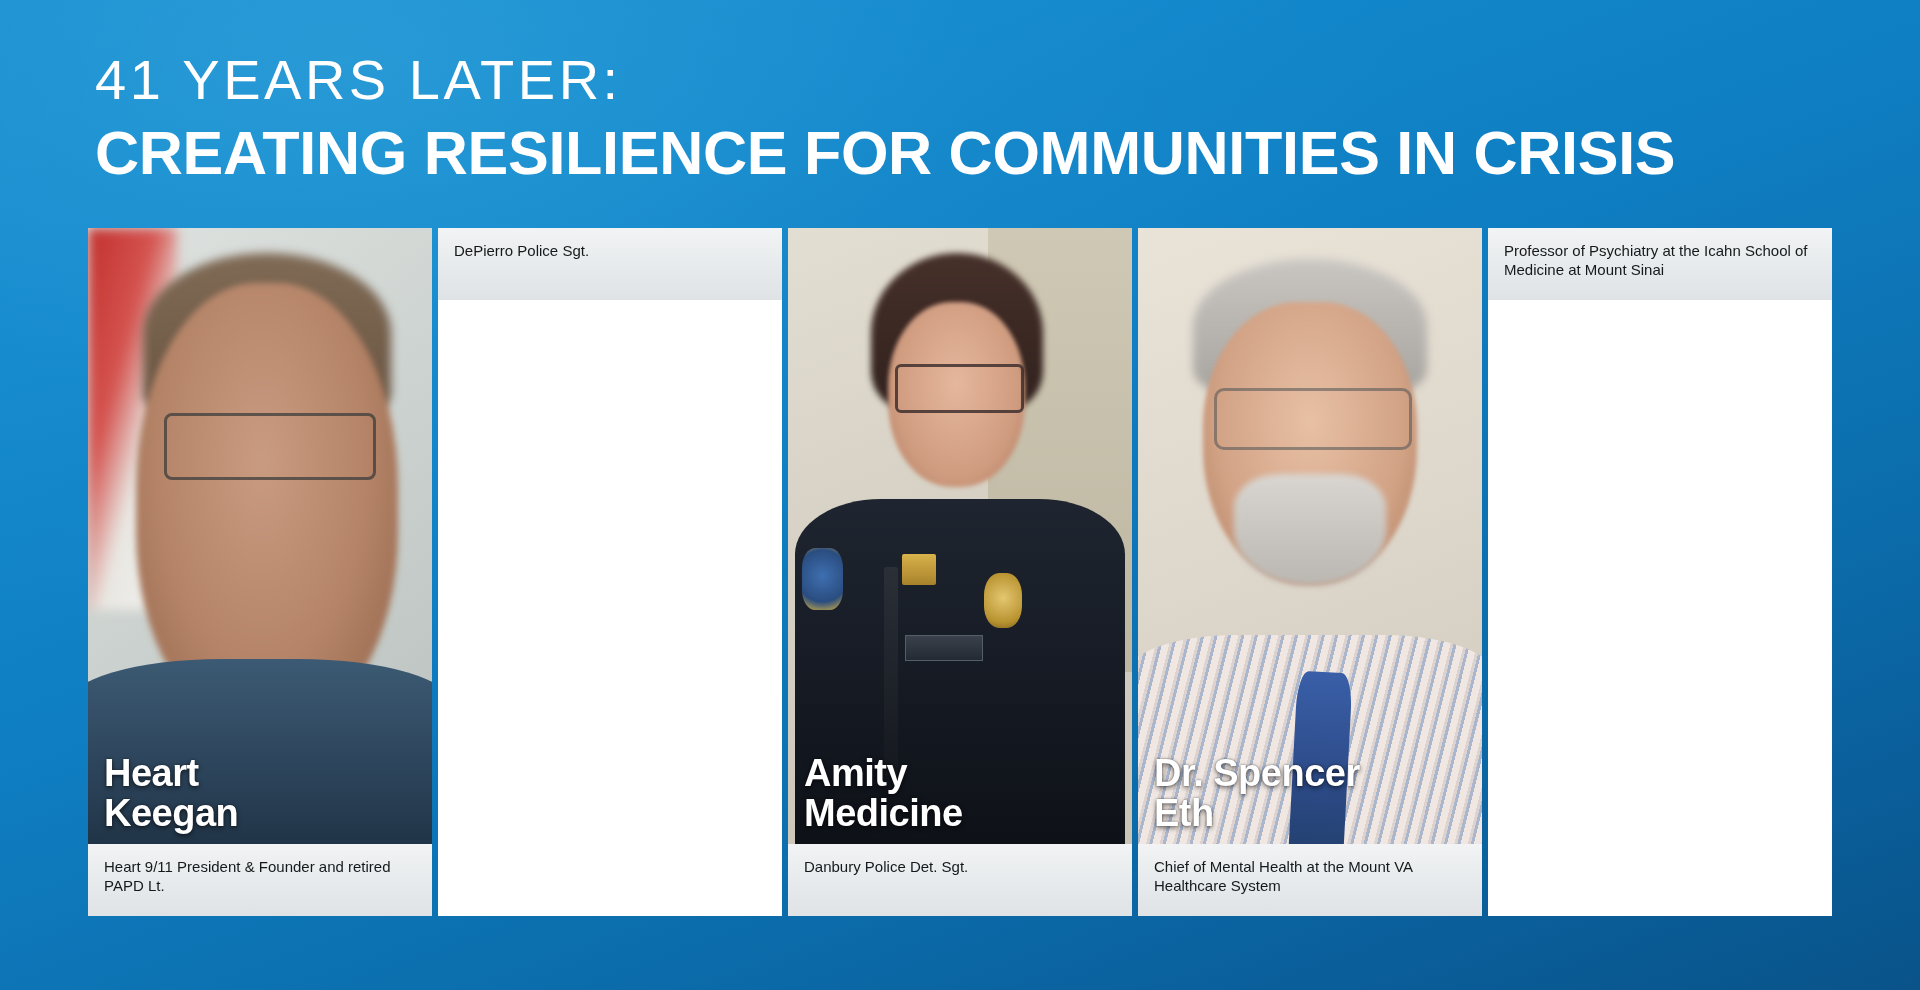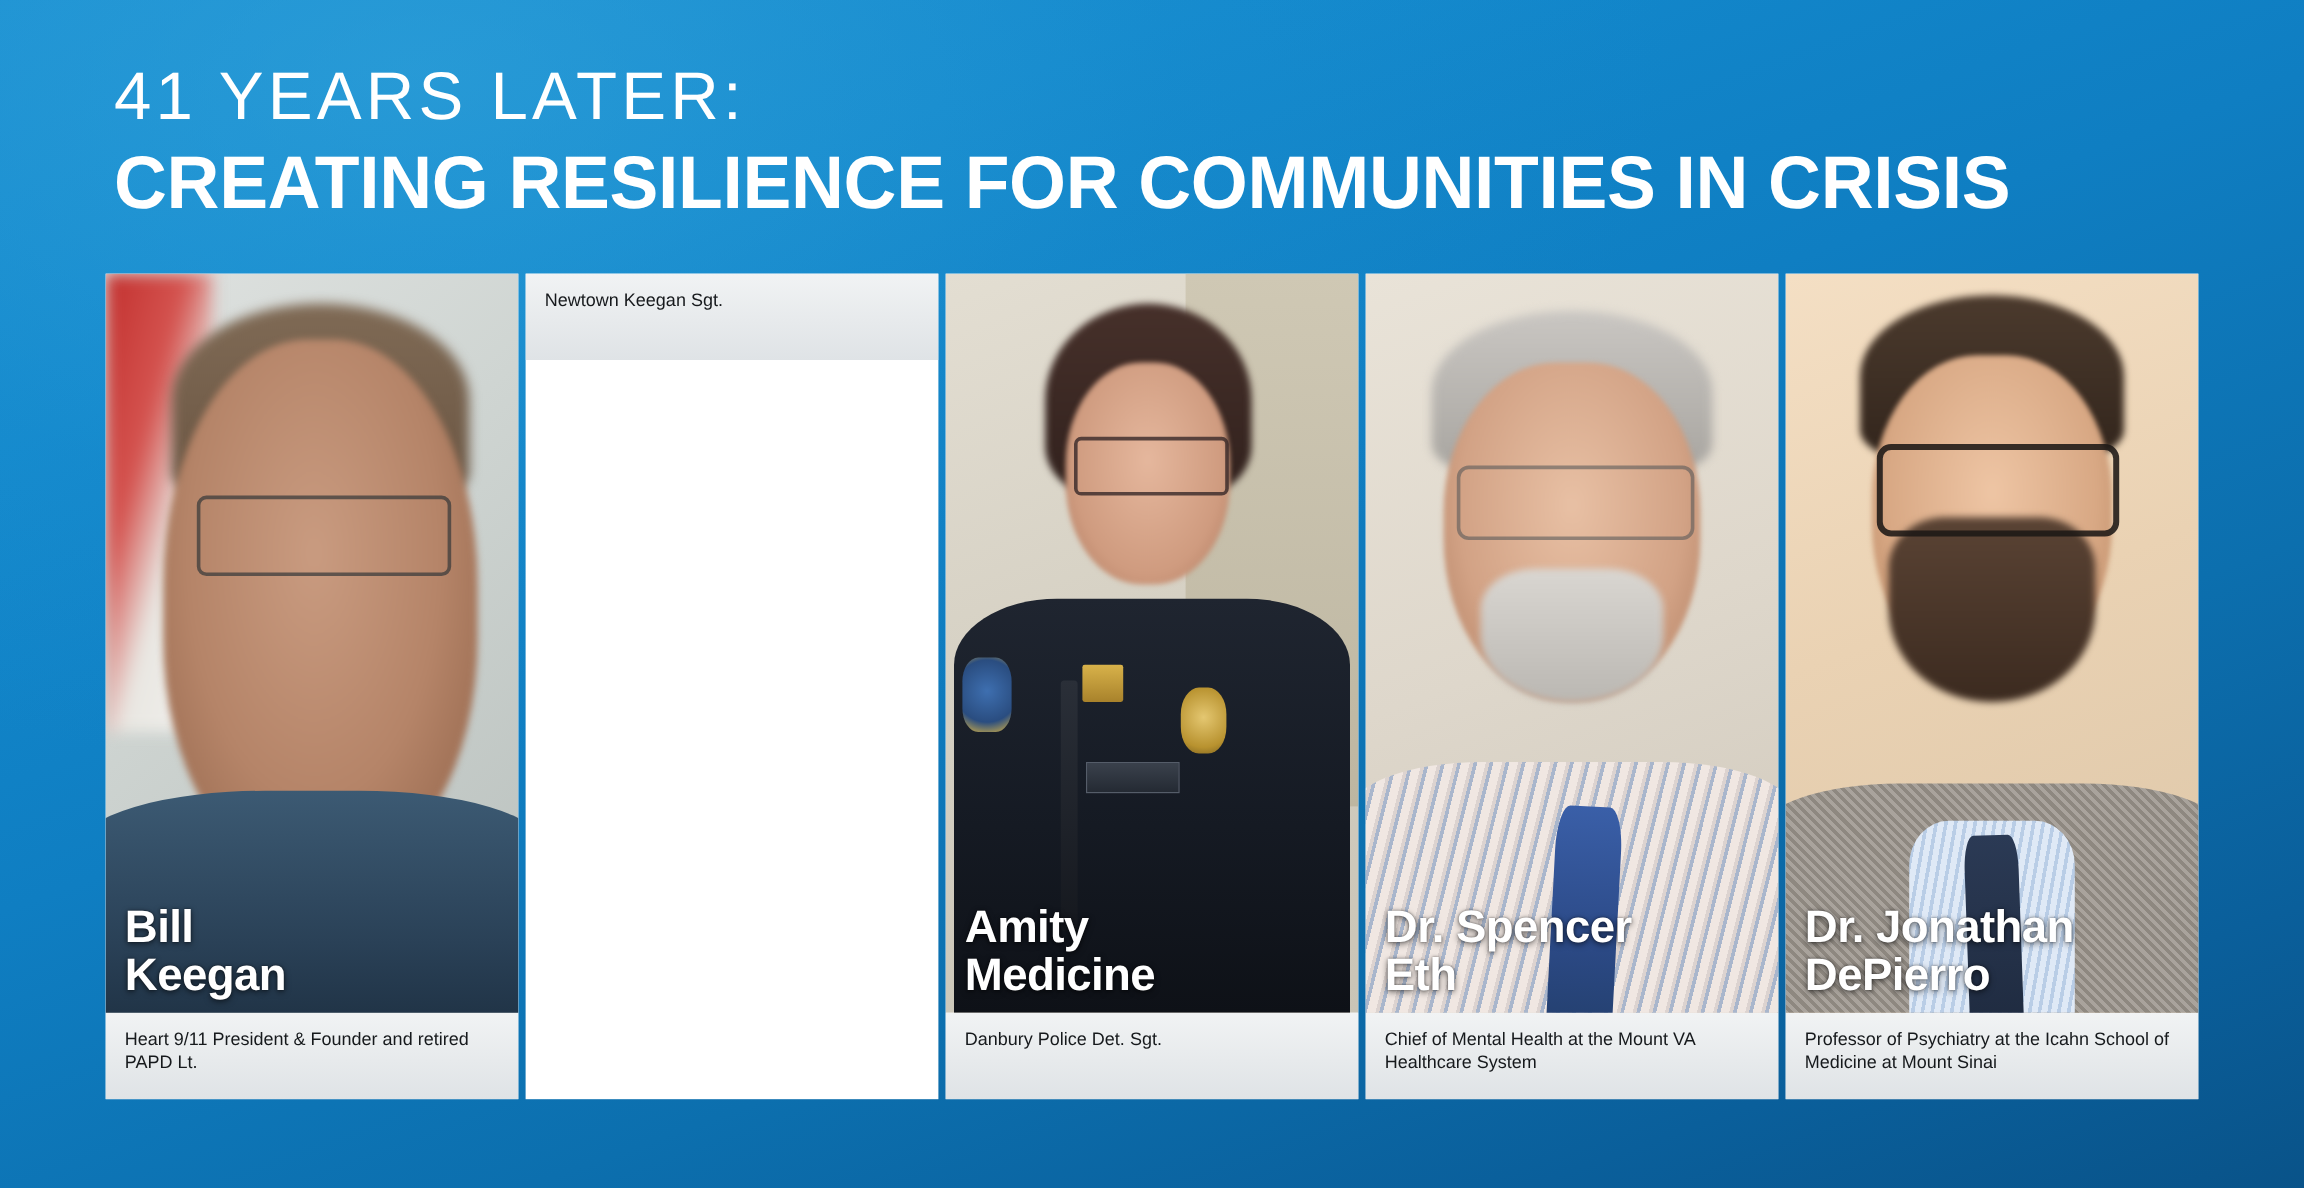--- a/index.html
+++ b/index.html
@@ -210,29 +210,29 @@
       <div class="photo">
         <div class="photo-art">
           <div class="ph-bg"></div>
           <div class="flag"></div>
           <div class="hair"></div>
           <div class="face"></div>
           <div class="glass"></div>
           <div class="shirt"></div>
         </div>
         <div class="name-overlay">
-          <div>Bill</div>
+          <div>Heart</div>
           <div>Keegan</div>
         </div>
       </div>
       <div class="caption">Heart 9/11 President &amp; Founder and retired PAPD Lt.</div>
     </div>
 
     <div class="panel p2">
-      <div class="caption">Newtown Keegan Sgt.</div>
+      <div class="caption">DePierro Police Sgt.</div>
     </div>
 
     <div class="panel p3">
       <div class="photo">
         <div class="photo-art">
           <div class="ph-bg"></div>
           <div class="doorframe"></div>
           <div class="hair"></div>
           <div class="face"></div>
           <div class="glass"></div>
@@ -264,33 +264,17 @@
         </div>
         <div class="name-overlay">
           <div>Dr. Spencer</div>
           <div>Eth</div>
         </div>
       </div>
       <div class="caption">Chief of Mental Health at the Mount VA Healthcare System</div>
     </div>
 
     <div class="panel p5">
-      <div class="photo">
-        <div class="photo-art">
-          <div class="ph-bg"></div>
-          <div class="jacket"></div>
-          <div class="shirt"></div>
-          <div class="tie"></div>
-          <div class="hair"></div>
-          <div class="face"></div>
-          <div class="beard"></div>
-          <div class="glass"></div>
-        </div>
-        <div class="name-overlay">
-          <div>Dr. Jonathan</div>
-          <div>DePierro</div>
-        </div>
-      </div>
       <div class="caption">Professor of Psychiatry at the Icahn School of Medicine at Mount Sinai</div>
     </div>
 
   </div>
 </div>
 
 </body></html>

